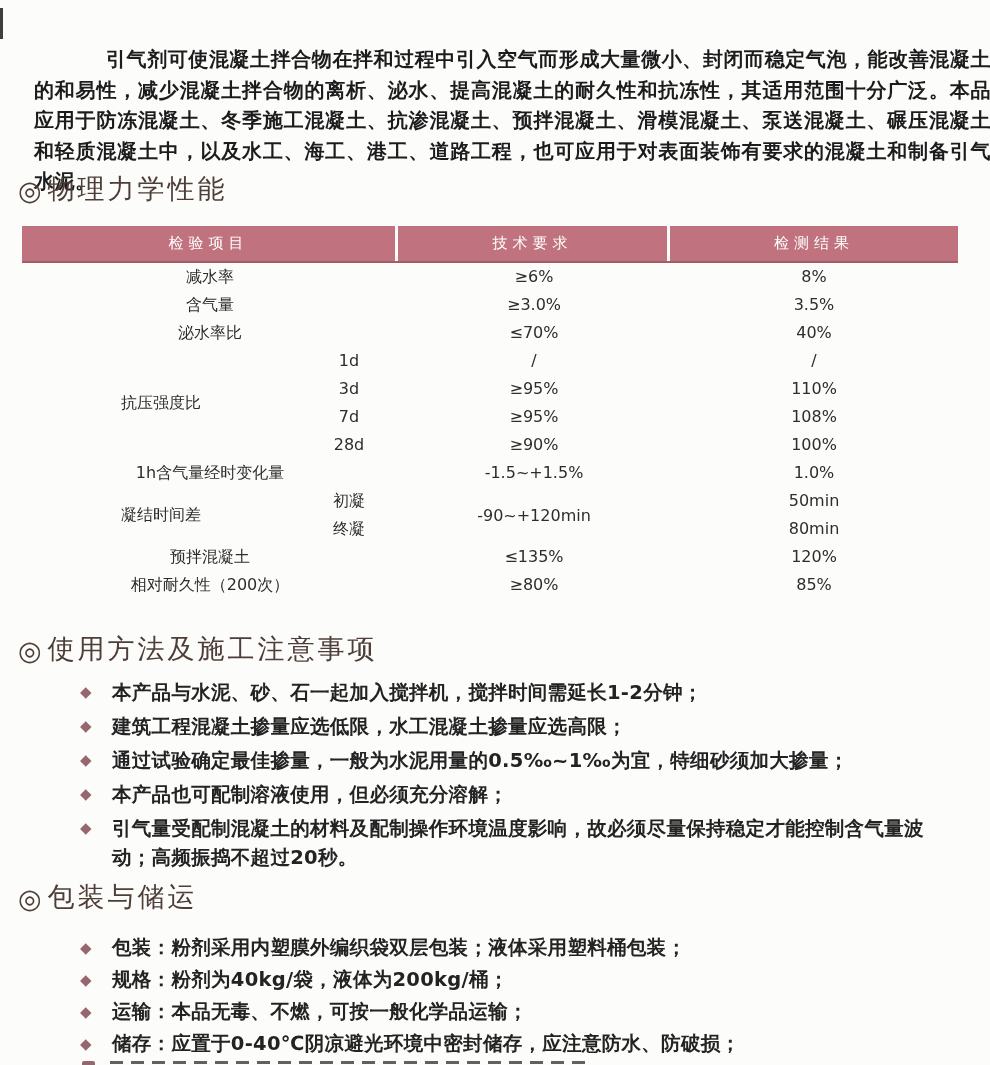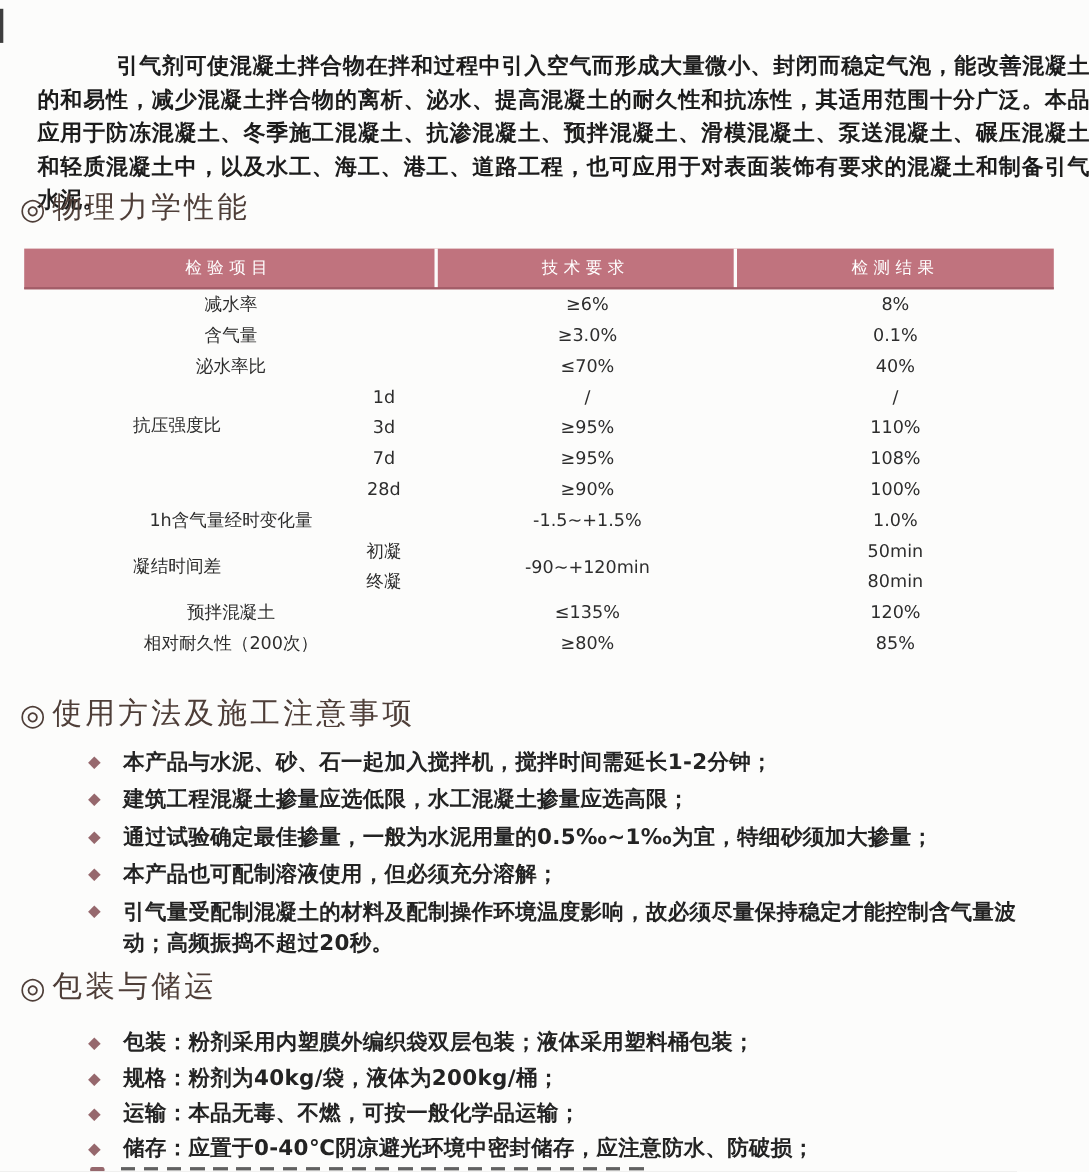--- a/index.html
+++ b/index.html
@@ -37,21 +37,21 @@
   .tbody{position:relative;}
   .trow{display:flex; height:28px;}
   .td{box-sizing:border-box; text-align:center; line-height:28px; font-size:16px; color:#2d2d2d; white-space:nowrap;}
   .ti{width:376px;}       
   .tg{width:278px;}       
   .ts{width:98px;}        
   .tq{width:272px;}       
   .tr3{width:288px;}      
   .ovl{position:absolute; display:flex; align-items:center; justify-content:center;
        font-size:16px; color:#2d2d2d; white-space:nowrap;}
-  .ov-g1{left:0; top:68px;  width:278px; height:112px;}
+  .ov-g1{left:0; top:84px;  width:278px; height:112px;}
   .ov-g2{left:0; top:224px; width:278px; height:56px;}
   .ov-q2{left:376px; top:224px; width:272px; height:56px;}
 
   
   .blist{position:absolute; left:80px; width:870px;}
   .l-usage{top:678px;} .l-pack{top:934px;}
   .li{display:flex; align-items:flex-start;}
   .l-usage .li{margin-bottom:5px;}
   .l-pack  .li{margin-bottom:4px;}
   .bullet{flex:none; width:32px; color:#96686d; font-size:15px; line-height:29px;}
@@ -87,21 +87,21 @@
     <div class="tbody">
 
       <div class="trow">
         <div class="td ti">减水率</div>
         <div class="td tq">≥6%</div>
         <div class="td tr3">8%</div>
       </div>
       <div class="trow">
         <div class="td ti">含气量</div>
         <div class="td tq">≥3.0%</div>
-        <div class="td tr3">0.1%</div>
+        <div class="td tr3">3.5%</div>
       </div>
       <div class="trow">
         <div class="td ti">泌水率比</div>
         <div class="td tq">≤70%</div>
         <div class="td tr3">40%</div>
       </div>
 
       <div class="trow">
         <div class="td tg"></div>
         <div class="td ts">1d</div>

